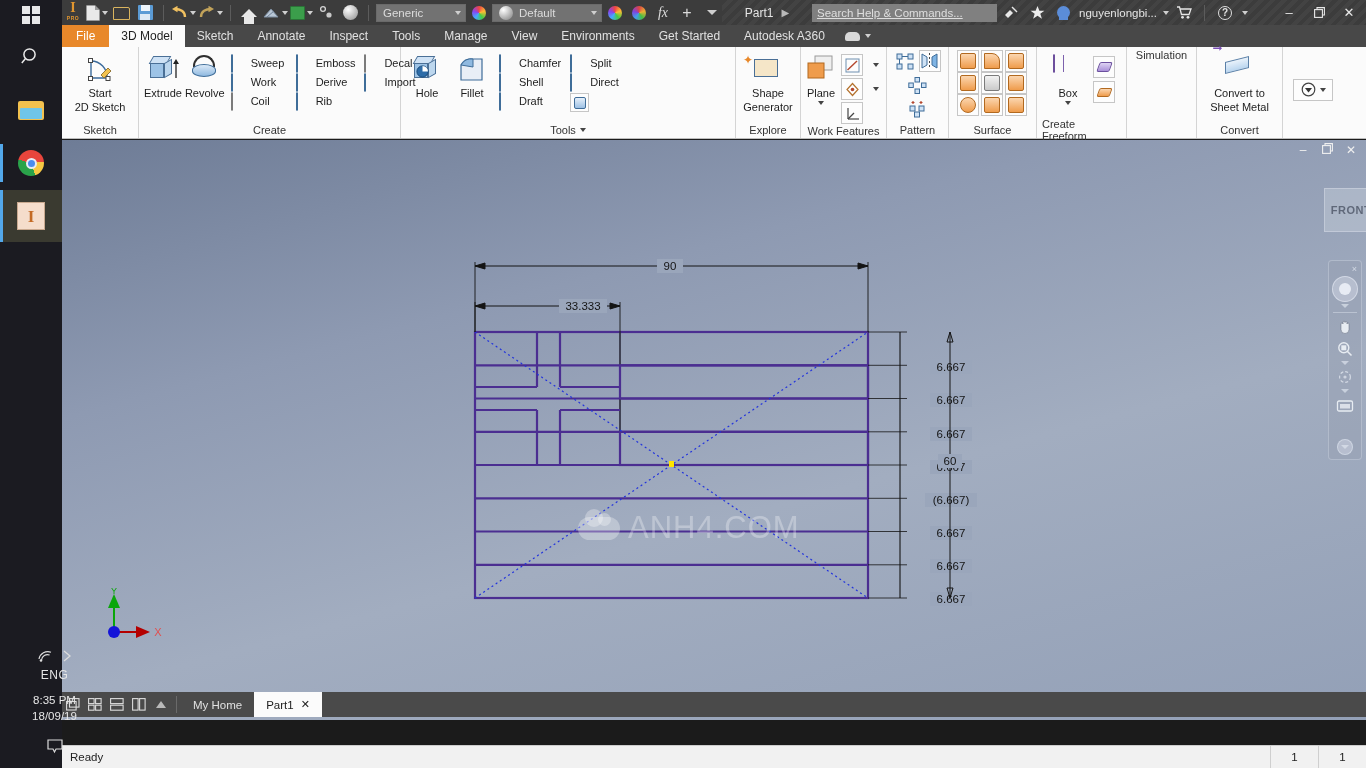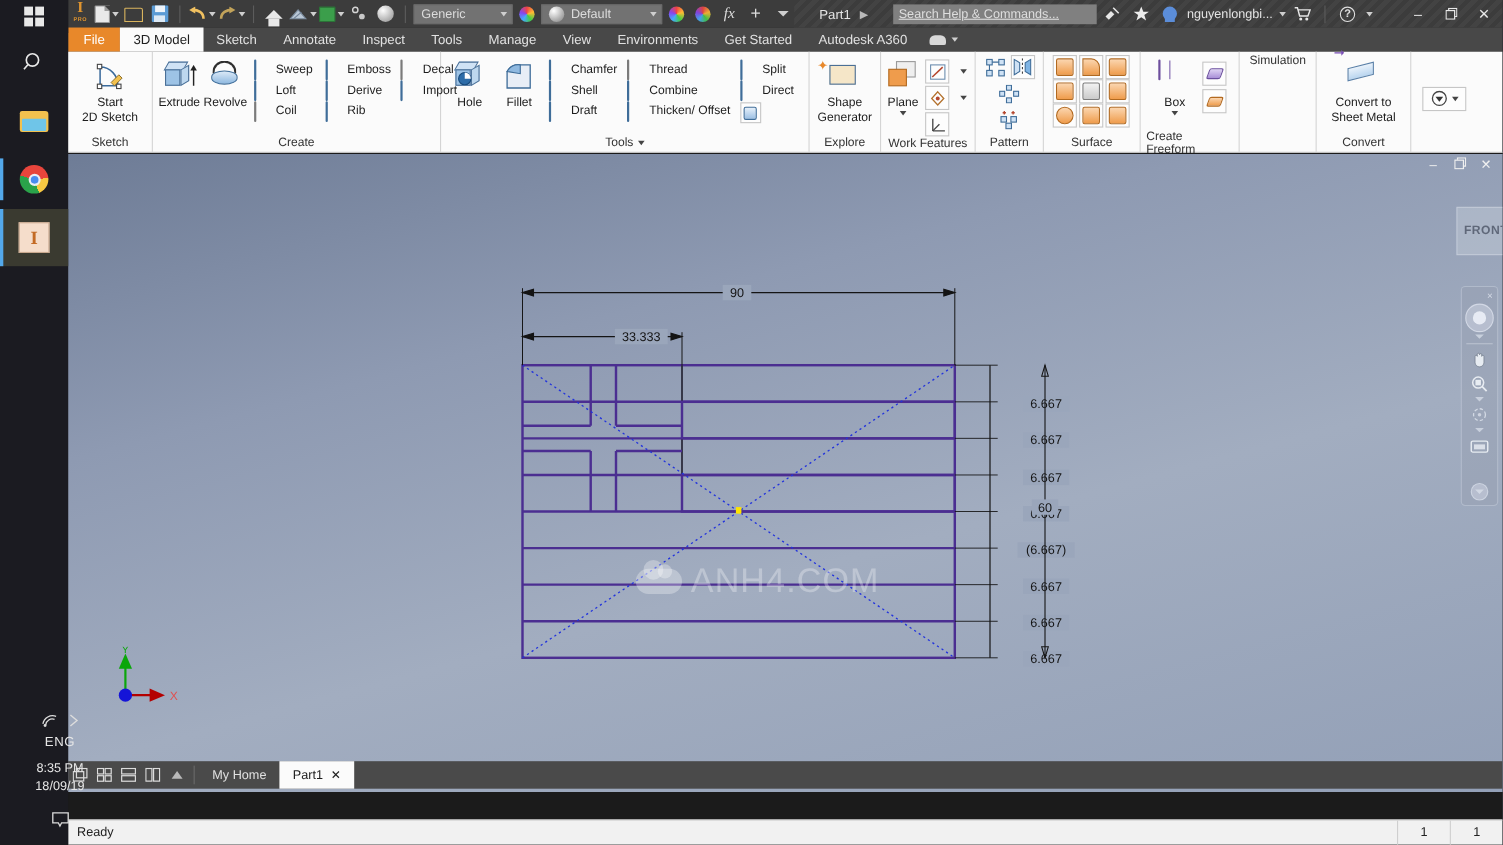--- a/index.html
+++ b/index.html
@@ -475,21 +475,21 @@
             </span>
             <span class="lbl">Revolve</span>
           </div>
           <div class="small-col">
             <div class="small-btn">
                 <span class="icon16"><span class="mini"></span></span>
                 <span class="lbl">Sweep</span>
               </div>
             <div class="small-btn">
                 <span class="icon16"><span class="mini"></span></span>
-                <span class="lbl">Loft</span>
+                <span class="lbl">Work</span>
               </div>
             <div class="small-btn">
                 <span class="icon16"><span class="mini gray"></span></span>
                 <span class="lbl">Coil</span>
               </div>
           </div>
           <div class="small-col">
             <div class="small-btn">
                 <span class="icon16"><span class="mini"></span></span>
                 <span class="lbl">Emboss</span>
@@ -543,34 +543,20 @@
                 <span class="icon16"><span class="mini"></span></span>
                 <span class="lbl">Chamfer</span>
               </div>
             <div class="small-btn">
                 <span class="icon16"><span class="mini"></span></span>
                 <span class="lbl">Shell</span>
               </div>
             <div class="small-btn">
                 <span class="icon16"><span class="mini"></span></span>
                 <span class="lbl">Draft</span>
-              </div>
-          </div>
-          <div class="small-col">
-            <div class="small-btn">
-                <span class="icon16"><span class="mini gray"></span></span>
-                <span class="lbl">Thread</span>
-              </div>
-            <div class="small-btn">
-                <span class="icon16"><span class="mini"></span></span>
-                <span class="lbl">Combine</span>
-              </div>
-            <div class="small-btn">
-                <span class="icon16"><span class="mini"></span></span>
-                <span class="lbl">Thicken/ Offset</span>
               </div>
           </div>
           <div class="small-col">
             <div class="small-btn" style="min-width:52px">
                 <span class="icon16"><span class="mini"></span></span>
                 <span class="lbl">Split</span>
               </div>
             <div class="small-btn" style="min-width:52px">
                 <span class="icon16"><span class="mini"></span></span>
                 <span class="lbl">Direct</span>

